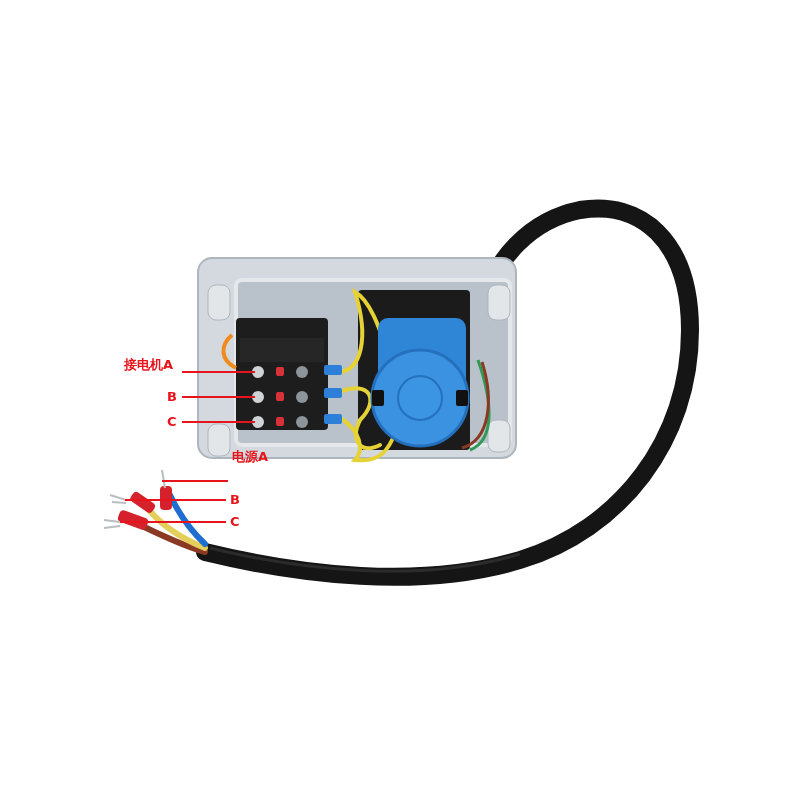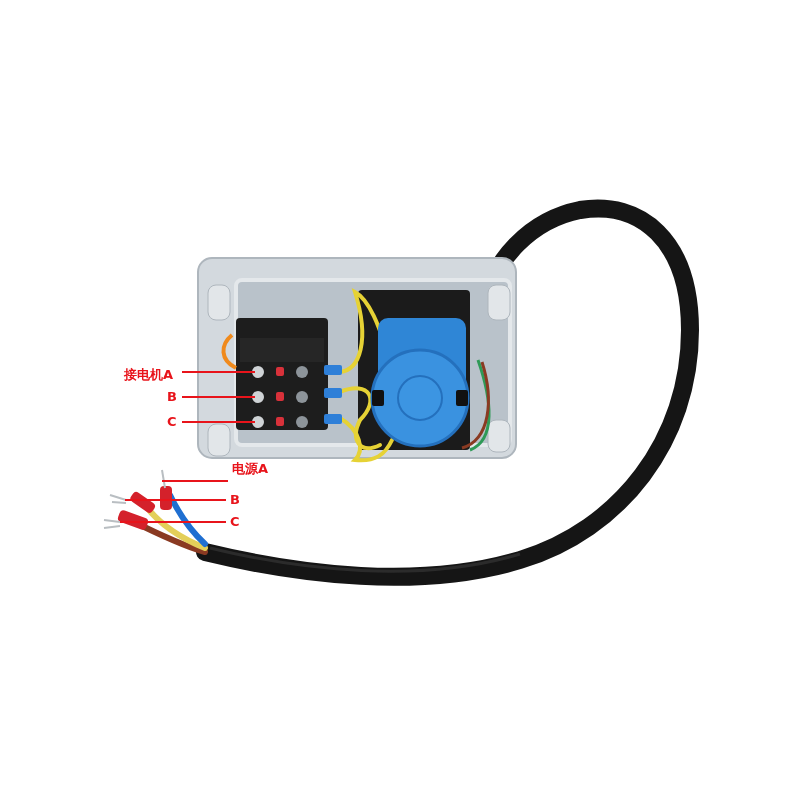--- a/index.html
+++ b/index.html
@@ -90,19 +90,19 @@
     <g stroke="#e8141b" stroke-width="2">
       <line x1="182" y1="372" x2="255" y2="372"></line>
       <line x1="182" y1="397" x2="255" y2="397"></line>
       <line x1="182" y1="422" x2="255" y2="422"></line>
       <line x1="162" y1="481" x2="228" y2="481"></line>
       <line x1="125" y1="500" x2="226" y2="500"></line>
       <line x1="120" y1="522" x2="226" y2="522"></line>
     </g>
   </svg>
 
-  <span class="label" style="left:124px; top:368px;">接电机A</span>
+  <span class="label" style="left:124px; top:358px;">接电机A</span>
   <span class="label" style="left:167px; top:390px;">B</span>
   <span class="label" style="left:167px; top:415px;">C</span>
-  <span class="label" style="left:232px; top:462px;">电源A</span>
+  <span class="label" style="left:232px; top:450px;">电源A</span>
   <span class="label" style="left:230px; top:493px;">B</span>
   <span class="label" style="left:230px; top:515px;">C</span>
 </div>
 
 </body></html>

